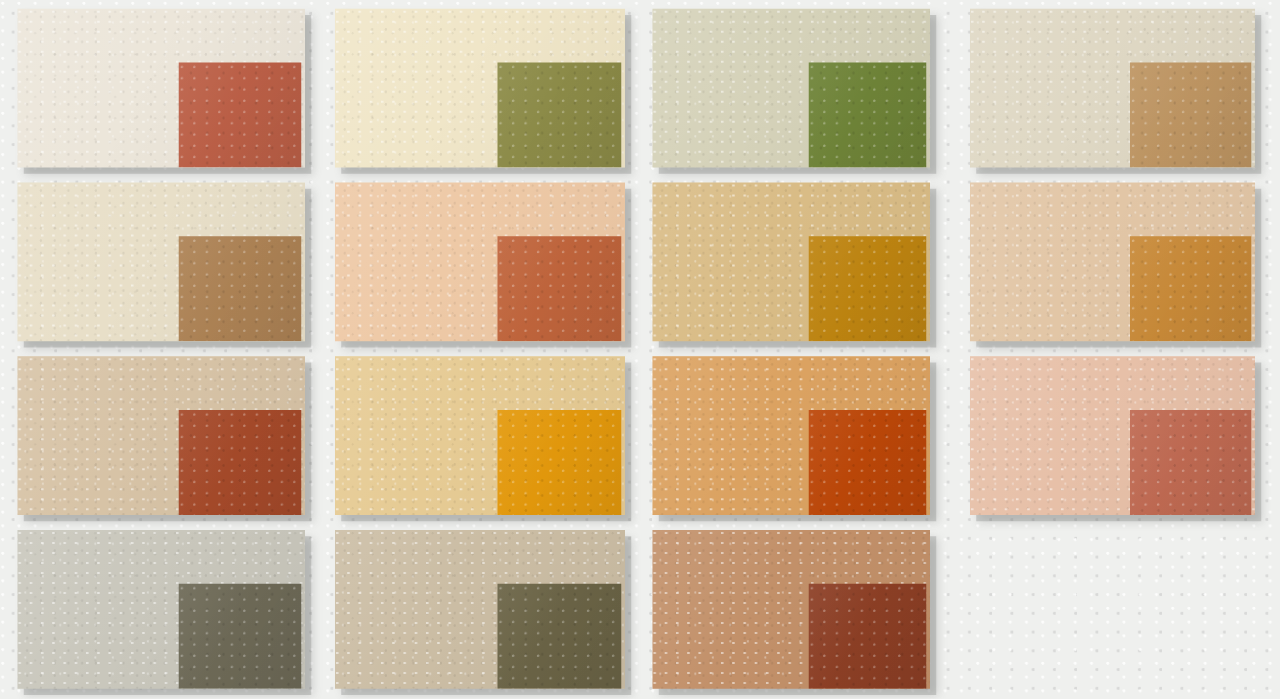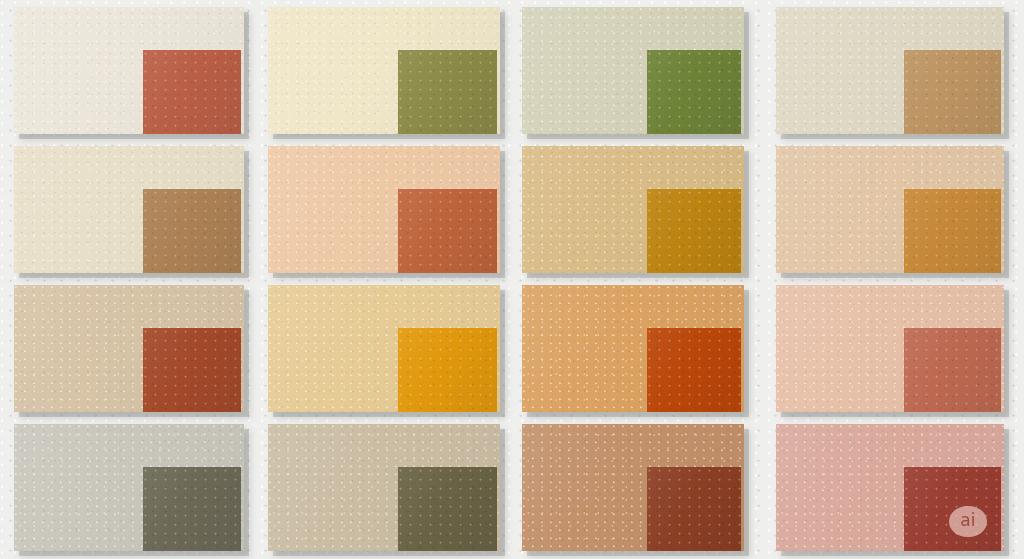--- a/index.html
+++ b/index.html
@@ -187,21 +187,13 @@
     <div class="cell" style="left: 268px; top: 424px; width: 232px; height: 127px;">
       <div class="panel" style="background: rgb(203, 189, 164);">
         <div class="square" style="background: rgb(107, 100, 70); width: 99px; height: 84px; right: 3px; bottom: 0px;"></div>
       </div>
     </div>
     <div class="cell" style="left: 522px; top: 424px; width: 222px; height: 127px;">
       <div class="panel" style="background: rgb(194, 144, 105);">
         <div class="square" style="background: rgb(141, 63, 37); width: 94px; height: 84px; right: 3px; bottom: 0px;"></div>
       </div>
     </div>
-    <div class="cell" style="left: 776px; top: 424px; width: 228px; height: 127px;">
-      <div class="panel" style="background: rgb(217, 169, 156);">
-        <div class="square" style="background: rgb(156, 62, 50); width: 97px; height: 84px; right: 3px; bottom: 0px;"></div>
-        <div id="ai-badge">
-          <span>ai</span>
-        </div>
-      </div>
-    </div>
   </div>
 
 </body></html>

